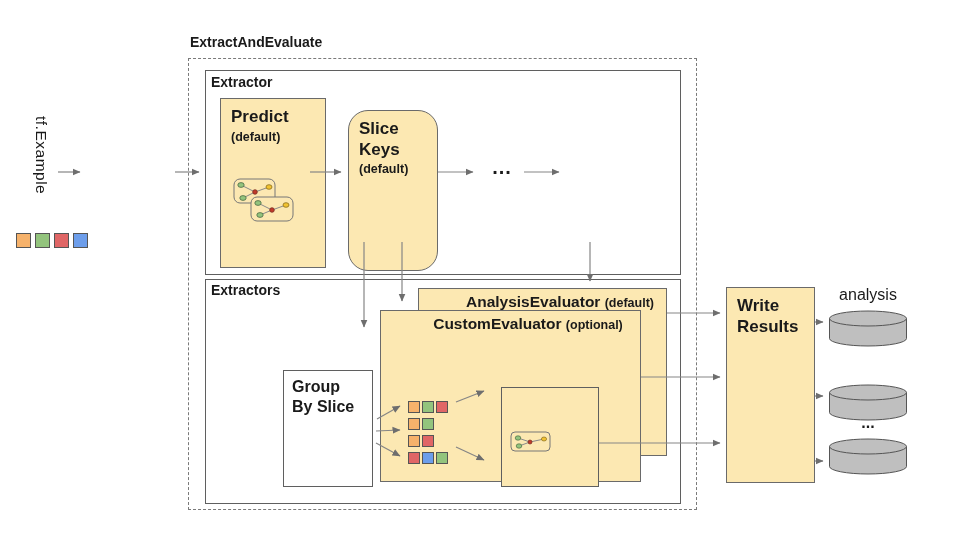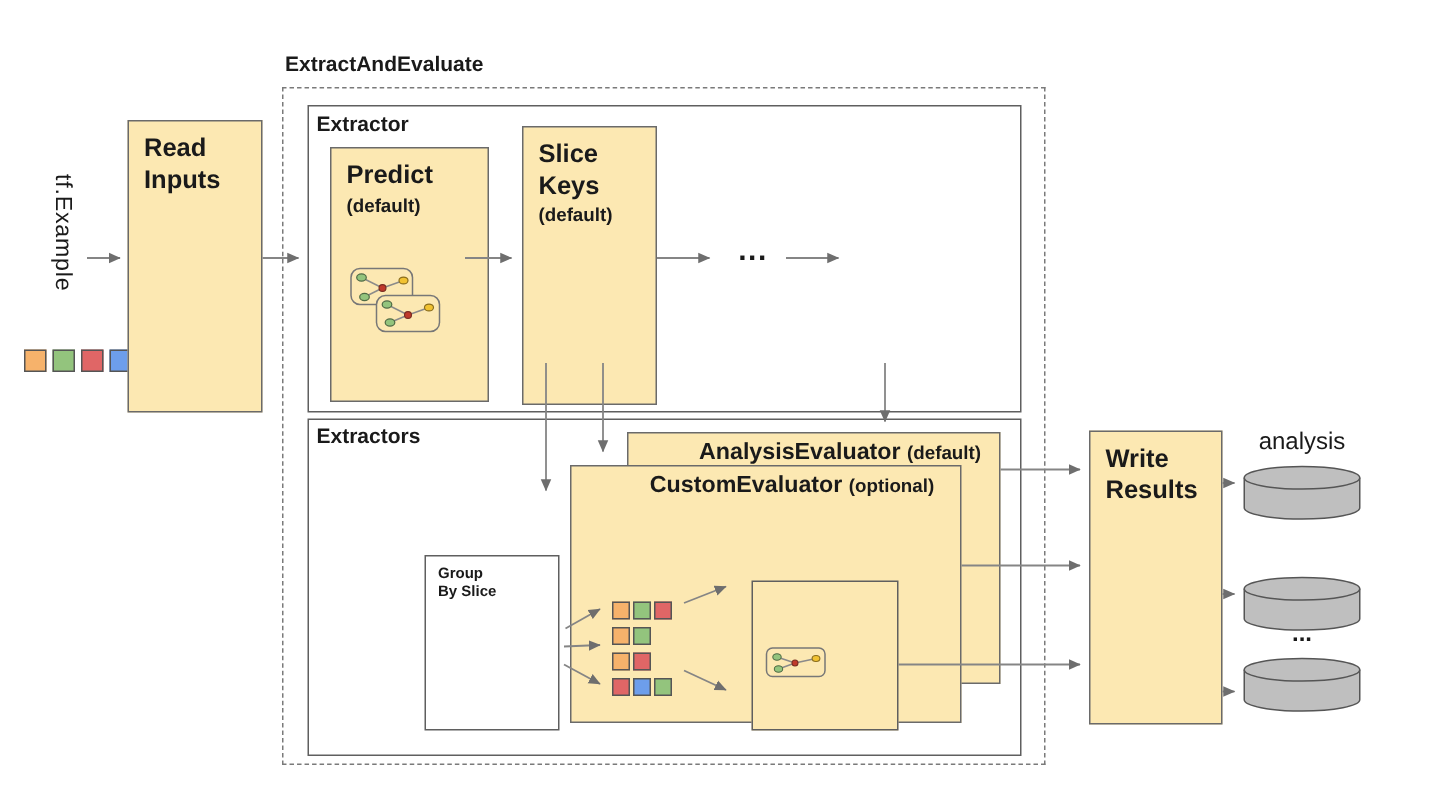--- a/index.html
+++ b/index.html
@@ -38,24 +38,20 @@
 <div id="canvas">
 
   <div class="abs vert-label" style="left:32px;top:116px;">tf.Example</div>
   <div class="abs">
     <span class="sq sq13" style="left: 16px; top: 233px; background-color: rgb(246, 178, 107);"></span>
     <span class="sq sq13" style="left: 35px; top: 233px; background-color: rgb(147, 196, 125);"></span>
     <span class="sq sq13" style="left: 54px; top: 233px; background-color: rgb(224, 102, 102);"></span>
     <span class="sq sq13" style="left: 73px; top: 233px; background-color: rgb(109, 158, 235);"></span>
   </div>
 
-  <div class="abs tanbox z3" style="left:85px;top:80px;width:90px;height:195px;">
-    <div class="box-title">Read
-Inputs</div>
-  </div>
 
   <div class="abs section-label" style="left:190px;top:34px;">ExtractAndEvaluate</div>
   <div class="abs dashed z1" style="left:188px;top:58px;width:509px;height:452px;"></div>
 
   <div class="abs outline z2" style="left:205px;top:70px;width:476px;height:205px;"></div>
   <div class="abs section-label z2" style="left:211px;top:74px;">Extractor</div>
 
   <div class="abs tanbox z3" style="left:220px;top:98px;width:106px;height:170px;">
     <div class="box-title">Predict</div>
     <div class="qualifier">(default)</div>
@@ -80,21 +76,21 @@
     <g stroke="#7a2d21" stroke-width="0.8">
       <circle cx="23" cy="16" r="2.3" fill="#C0392B"></circle>
         <circle cx="40" cy="34" r="2.3" fill="#C0392B"></circle>
     </g>
     <g stroke="#8a6d1d" stroke-width="0.8">
       <ellipse cx="37" cy="11" rx="3" ry="2.3" fill="#F1C232"></ellipse>
         <ellipse cx="54" cy="29" rx="3" ry="2.3" fill="#F1C232"></ellipse>
     </g>
   </svg>
 
-  <div class="abs tanbox z3" style="left:348px;top:84px;width:90px;height:186px;">
+  <div class="abs tanbox z3" style="left:348px;top:110px;width:90px;height:161px;border-radius:20px;">
     <div class="box-title">Slice
 Keys</div>
     <div class="qualifier">(default)</div>
   </div>
 
   <div class="abs ellipsis z2" style="left:484px;top:156px;width:36px;">...</div>
 
 
   <div class="abs outline z2" style="left:205px;top:279px;width:476px;height:225px;"></div>
   <div class="abs section-label z2" style="left:211px;top:282px;">Extractors</div>
@@ -102,21 +98,21 @@
   <div class="abs tanbox z3" style="left:418px;top:288px;width:249px;height:168px;">
     <div class="card-title"><span>AnalysisEvaluator</span> <span class="qual">(default)</span></div>
   </div>
 
   <div class="abs tanbox z4" style="left:380px;top:310px;width:261px;height:172px;">
     <div class="card-title"><span>CustomEvaluator</span> <span class="qual">(optional)</span></div>
   </div>
 
 
   <div class="abs z6" style="left:283px;top:370px;width:90px;height:117px;border:1px solid #5f5f5f;">
-    <div class="box-title" style="font-size:10px;padding:6px 0 0 8px;">Group
+    <div class="box-title" style="font-size:16px;padding:6px 0 0 8px;">Group
 By Slice</div>
   </div>
 
   <div>
     <span class="sq sq10 z6" style="left: 408px; top: 401px; background-color: rgb(246, 178, 107);"></span>
     <span class="sq sq10 z6" style="left: 422px; top: 401px; background-color: rgb(147, 196, 125);"></span>
     <span class="sq sq10 z6" style="left: 436px; top: 401px; background-color: rgb(224, 102, 102);"></span>
     <span class="sq sq10 z6" style="left: 408px; top: 418px; background-color: rgb(246, 178, 107);"></span>
     <span class="sq sq10 z6" style="left: 422px; top: 418px; background-color: rgb(147, 196, 125);"></span>
     <span class="sq sq10 z6" style="left: 408px; top: 435px; background-color: rgb(246, 178, 107);"></span>

